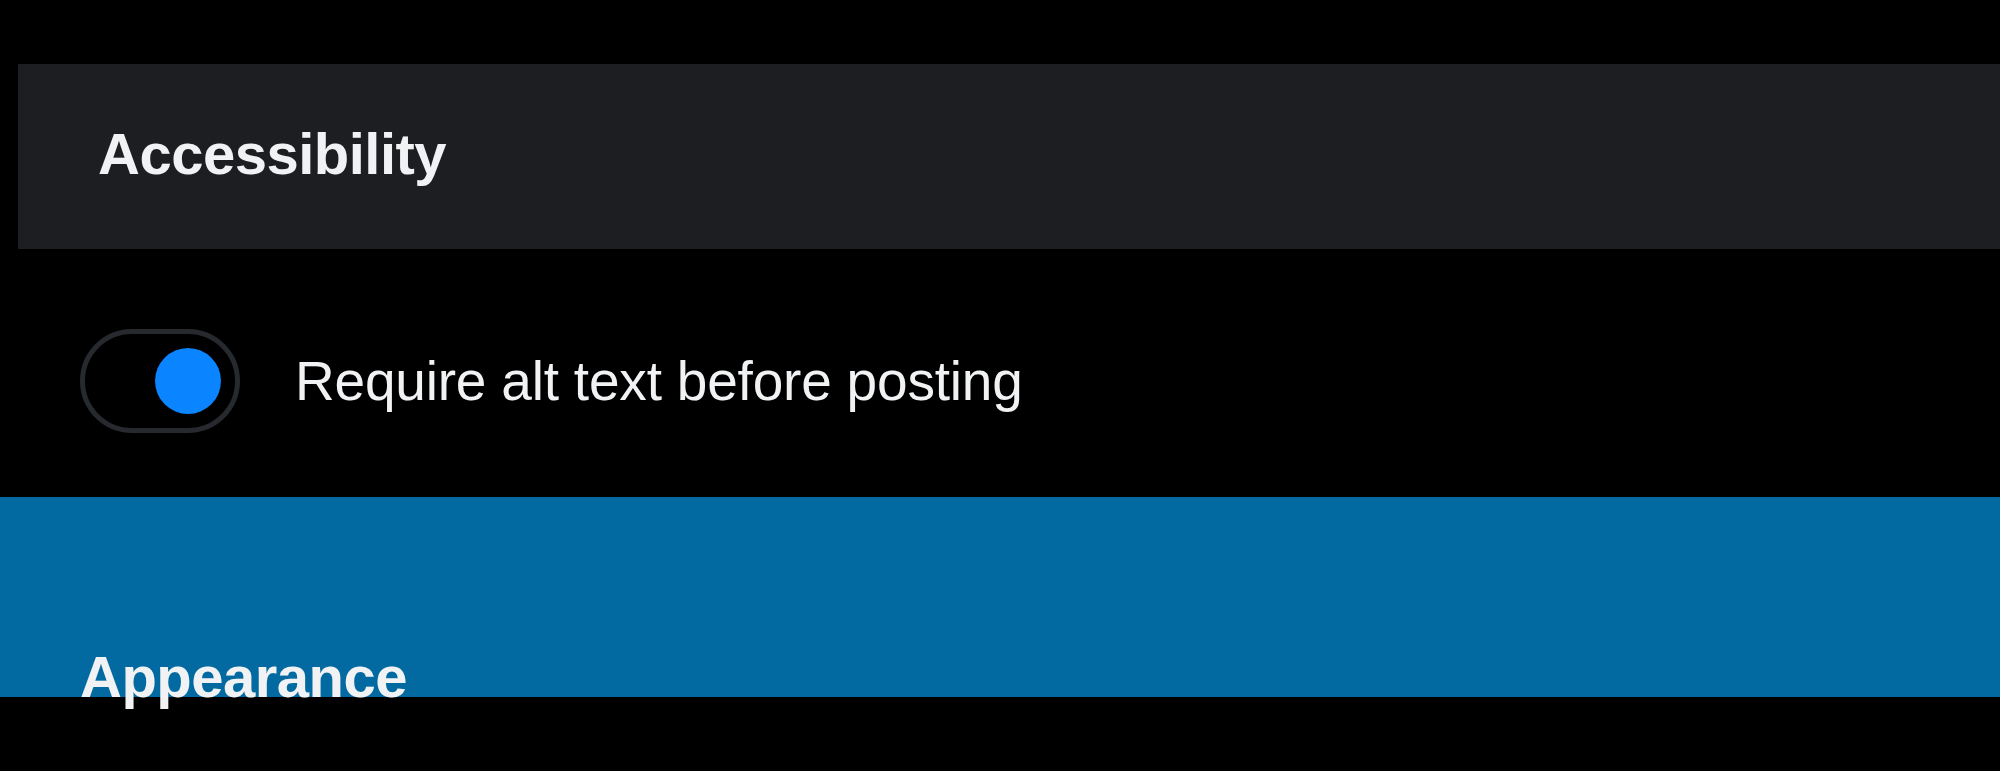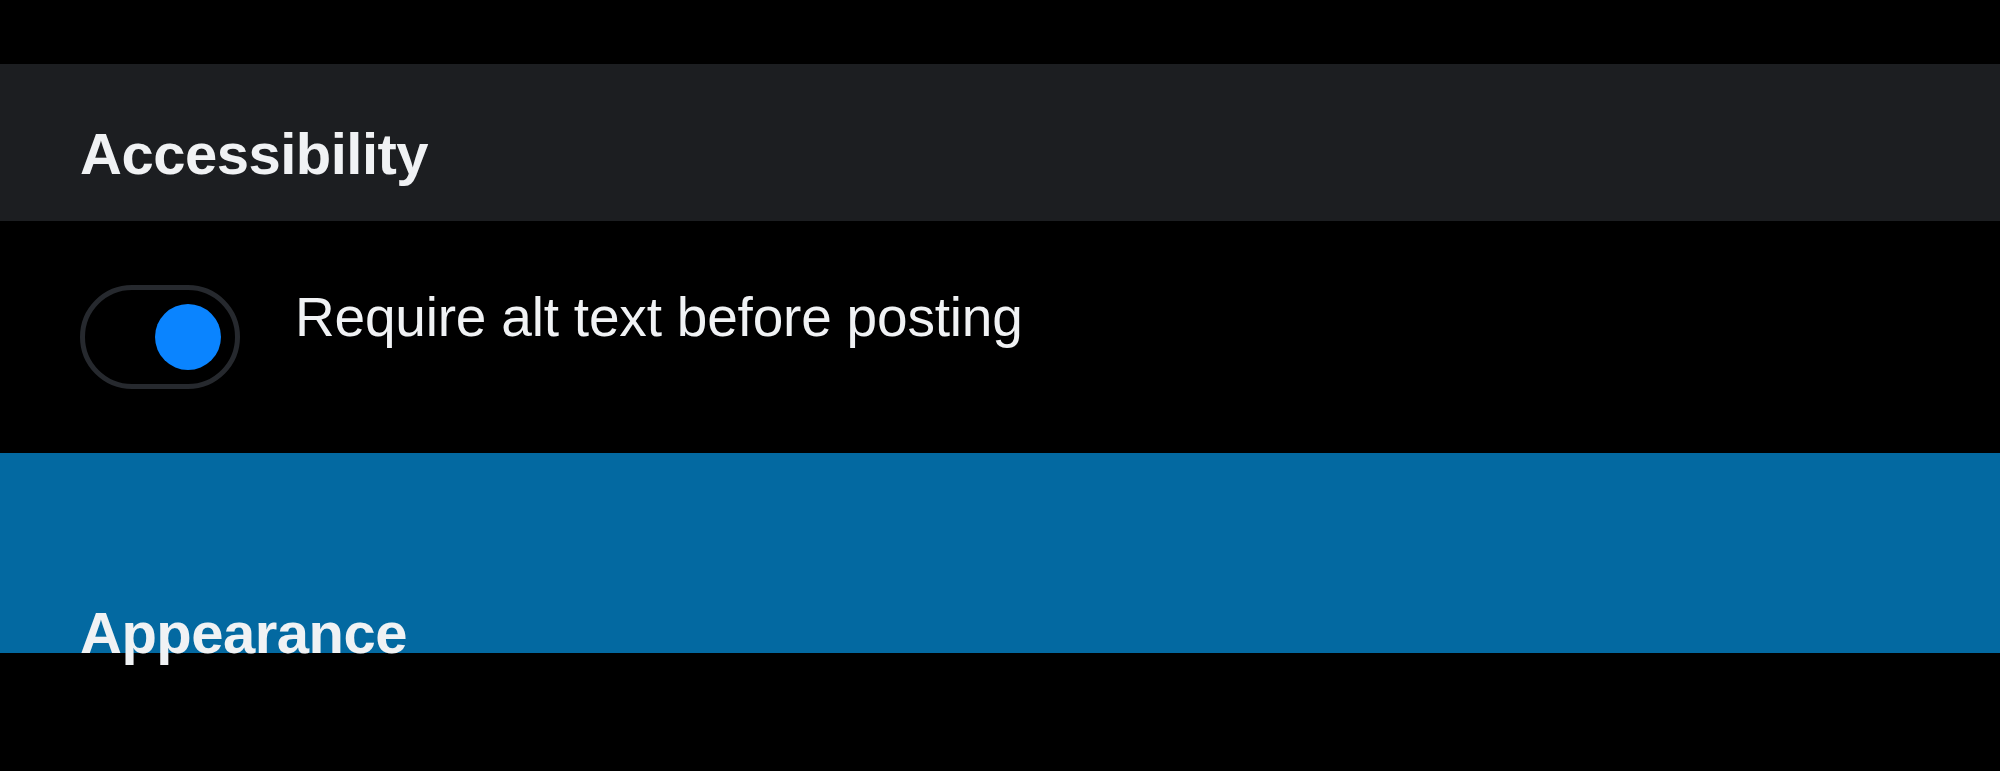--- a/index.html
+++ b/index.html
@@ -13,32 +13,35 @@
       background: #000000;
       font-family: -apple-system, BlinkMacSystemFont, "Segoe UI", Helvetica, Arial, sans-serif;
       overflow: hidden;
     }
     .top-black-area {
       height: 64px;
       background: #000000;
     }
     .section-header {
       background: #1C1E21;
-      padding: 56px 80px 34px 80px;
+      padding: 56px 80px 62px 80px;
+      margin-left: 18px;
     }
     .section-header-text {
       color: #F0F2F4;
       font-size: 58px;
       font-weight: 700;
       letter-spacing: -0.5px;
     }
     .settings-row {
       background: #000000;
       display: flex;
+      align-items: center;
       padding: 64px 80px 64px 80px;
+      margin-top: 16px;
     }
     .toggle {
       width: 160px;
       height: 104px;
       border-radius: 52px;
       background: #000000;
       border: 5px solid #26292E;
       position: relative;
       cursor: pointer;
       flex-shrink: 0;

